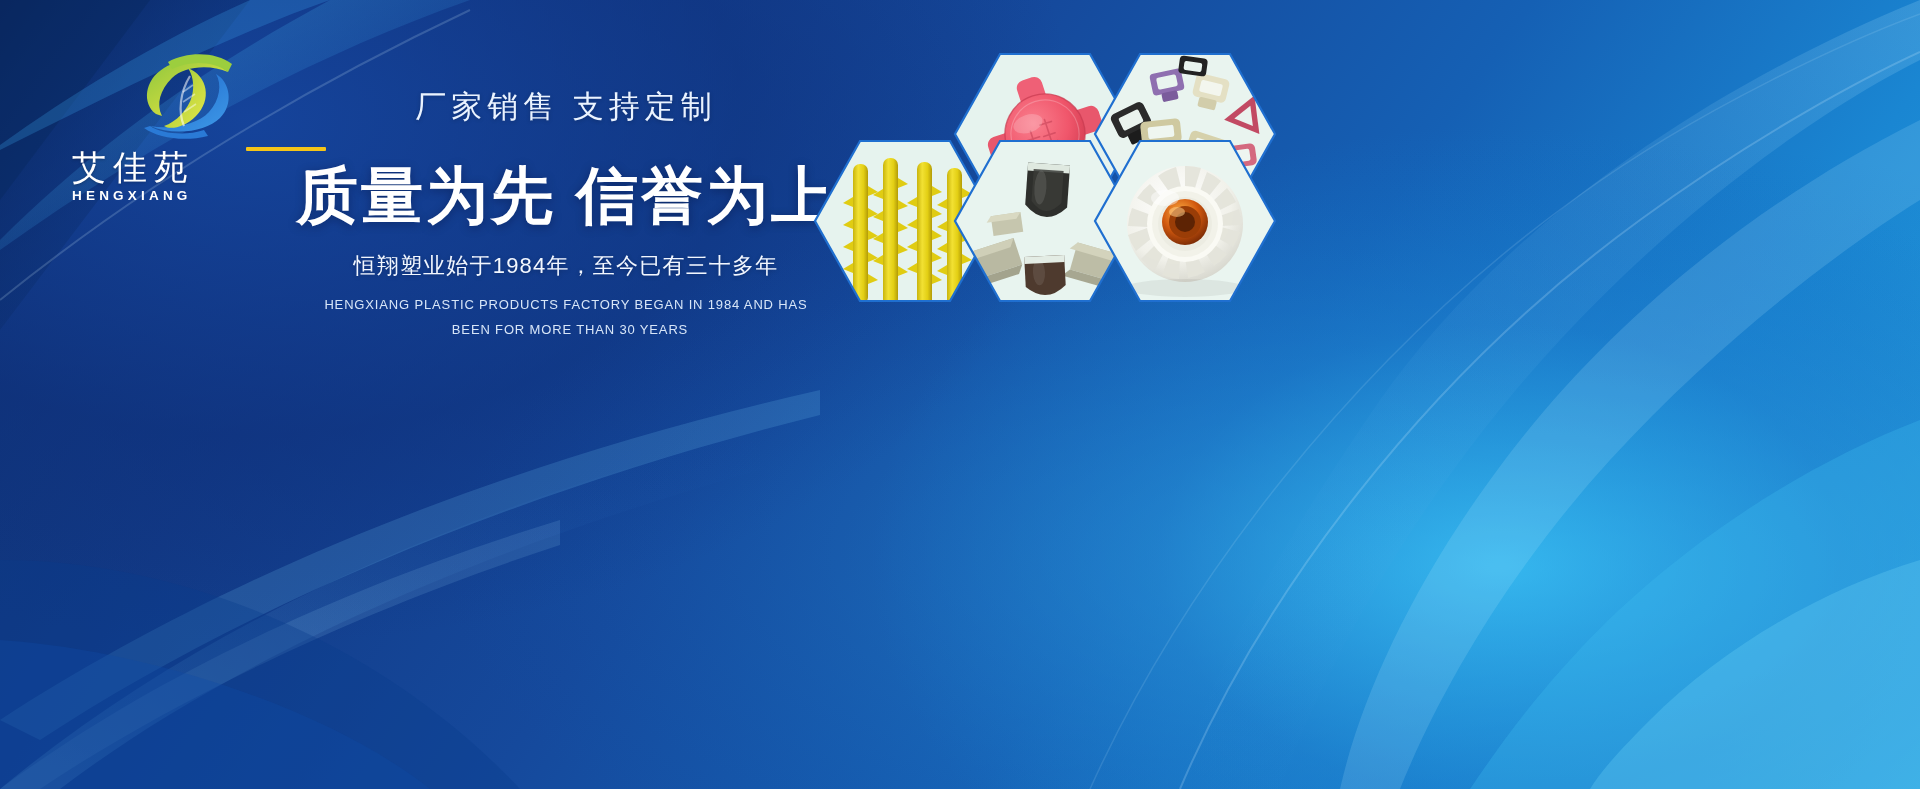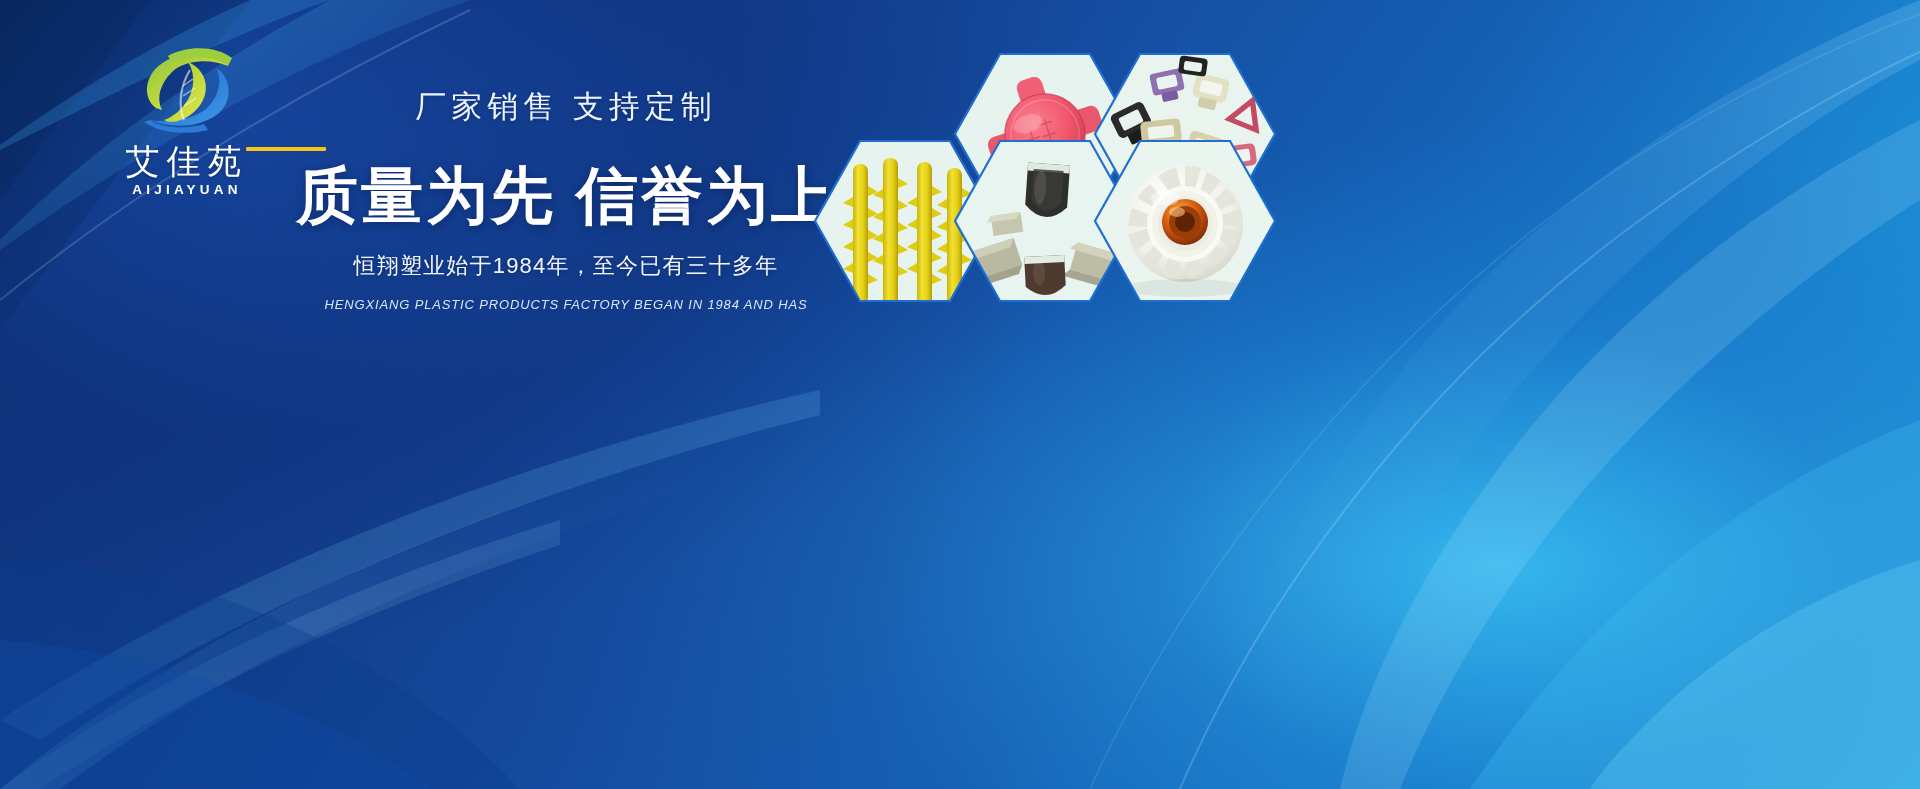--- a/index.html
+++ b/index.html
@@ -12,21 +12,21 @@
       radial-gradient(ellipse 900px 620px at 1500px 560px, rgba(34,170,235,.95) 0%, rgba(20,120,205,.55) 38%, rgba(10,60,150,0) 70%),
       radial-gradient(ellipse 1100px 700px at 250px 120px, rgba(22,70,160,.85) 0%, rgba(14,48,125,.5) 45%, rgba(10,40,110,0) 75%),
       linear-gradient(125deg, #0e2f6e 0%, #123a86 22%, #15499c 42%, #1560b4 62%, #1a86d2 80%, #27a7e4 100%);
   }
 
   
   .deco{ position:absolute; inset:0; pointer-events:none; }
   .deco svg{ position:absolute; inset:0; width:1920px; height:789px; display:block; }
 
   
-  .logo{ position:absolute; left:72px; top:46px; width:230px; text-align:center; }
+  .logo{ position:absolute; left:72px; top:52px; width:230px; text-align:left; }
   .logo-mark{ position:relative; width:150px; height:92px; margin:0 auto; }
   .logo-mark svg{ width:150px; height:92px; display:block; }
   .logo-cn{
     margin-top:6px; font-size:34px; letter-spacing:7px; color:#ffffff;
     font-family:"Liberation Sans", sans-serif; font-weight:400; line-height:1.05;
     text-shadow:0 1px 3px rgba(0,0,0,.25);
   }
   .logo-en{
     margin-top:2px; font-size:13.5px; letter-spacing:4.2px; color:#ffffff;
     font-weight:700; line-height:1.2;
@@ -45,21 +45,21 @@
     line-height:1.12; white-space:nowrap;
     text-shadow:0 2px 10px rgba(0,10,40,.35);
   }
   .sub-cn{
     margin-top:22px; font-size:22px; color:#f2f7ff; letter-spacing:1.2px;
     font-weight:400; line-height:1.3; white-space:nowrap;
     text-shadow:0 1px 4px rgba(0,0,0,.25);
   }
   .sub-en{
     margin-top:11px; font-size:13px; color:#d8e6f8; letter-spacing:.85px;
-    line-height:1.95; font-weight:400;font-style:italic;
+    line-height:1.95; font-weight:400;
   }
   .sub-en div{ white-space:nowrap; }
   .sub-en div + div{ padding-left:8px; }
 
   
   .hexwrap{ position:absolute; left:795px; top:46px; width:520px; height:345px; }
   .hexwrap svg{ width:520px; height:345px; display:block; }
 </style>
 </head>
 <body>
@@ -137,30 +137,31 @@
 
         <path d="M44,62 C30,52 32,28 52,16 C72,4 102,6 116,20 C98,12 72,14 60,26 C48,38 44,52 50,64 Z" fill="url(#leafG)"></path>
         <path d="M116,20 L120,12 C104,0 76,-1 56,10 L60,17 C78,8 102,9 116,20 Z" fill="#9cce3e"></path>
 
         <path d="M76,16 C96,24 100,48 84,64 C72,76 58,78 52,74 C64,70 76,58 80,44 C83,32 80,22 76,16 Z" fill="url(#leafG)"></path>
         <path d="M72,74 C66,60 68,40 78,24" fill="none" stroke="#ffffff" stroke-opacity=".55" stroke-width="2.2"></path>
         <path d="M72,60 L84,52 M71,50 L83,42 M71,40 L81,33" stroke="#ffffff" stroke-opacity=".45" stroke-width="1.6" fill="none"></path>
       </svg>
     </div>
     <div class="logo-cn">艾佳苑</div>
-    <div class="logo-en">AIJIAYUAN</div>
+    <div class="logo-en">HENGXIANG</div>
   </div>
 
   <div class="copy">
     <div class="eyebrow">厂家销售  支持定制</div>
     <div class="rule"></div>
     <div class="headline">质量为先 信誉为上</div>
     <div class="sub-cn">恒翔塑业始于1984年，至今已有三十多年</div>
     <div class="sub-en">
       <div>HENGXIANG PLASTIC PRODUCTS FACTORY BEGAN IN 1984 AND HAS</div>
+      <div>BEEN FOR MORE THAN 30 YEARS</div>
     </div>
   </div>
 
   <div class="hexwrap">
     <svg viewBox="0 0 520 345" xmlns="http://www.w3.org/2000/svg">
       <defs>
         <clipPath id="hexA">
             <polygon points="205,8 295,8 340,88 295,168 205,168 160,88"></polygon>
           </clipPath>
         <clipPath id="hexB">

